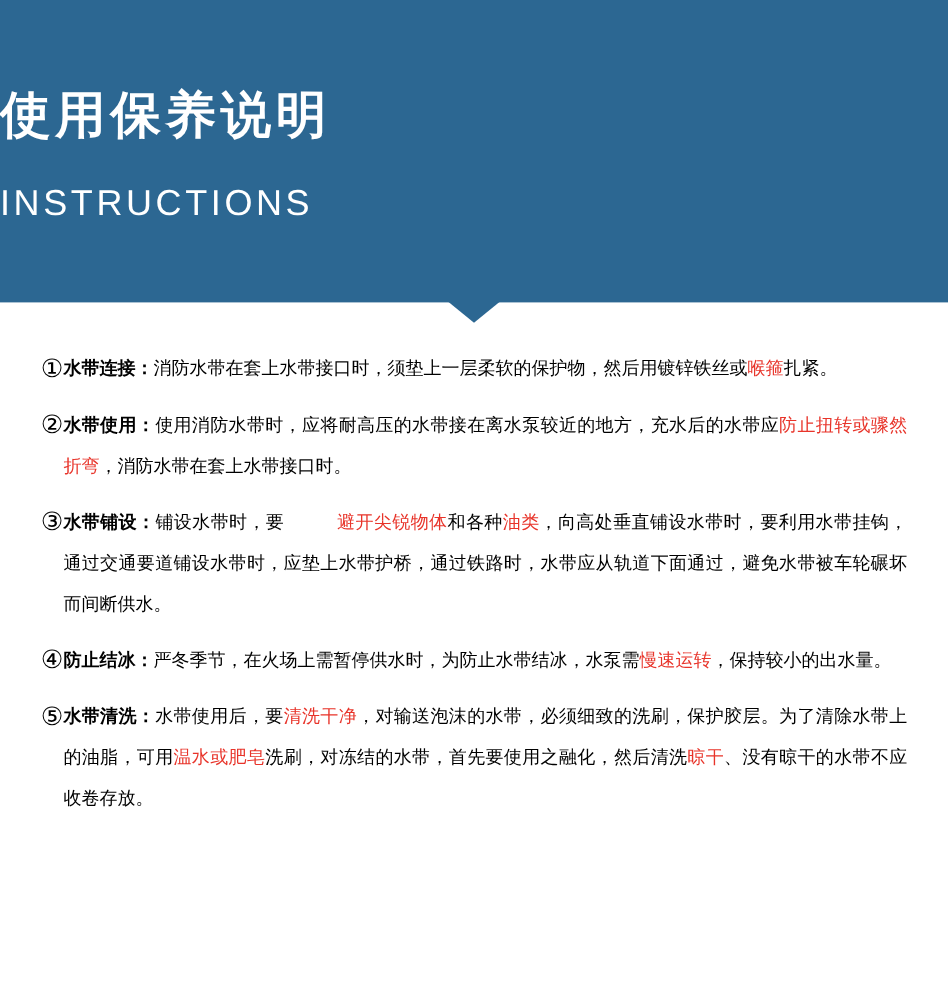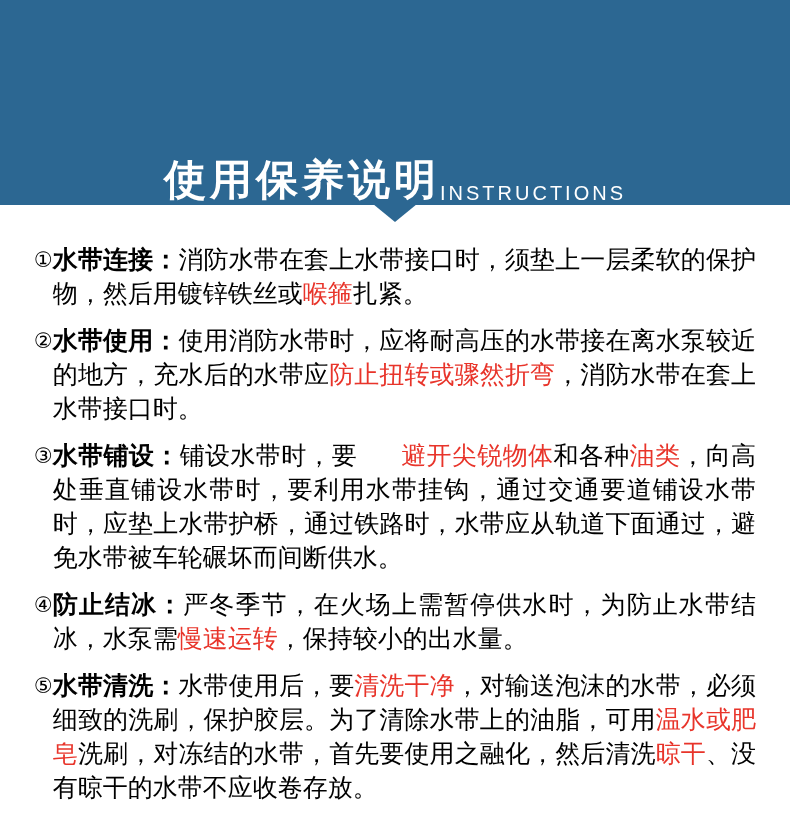--- a/index.html
+++ b/index.html
@@ -16,38 +16,39 @@
   .page {
     position: relative;
     width: 790px;
     height: 824px;
     background: #ffffff;
   }
   
   .header {
     position: relative;
     width: 790px;
-    height: 205px;
+    height: 252px;
     background: #2c6792;
     box-sizing: border-box;
     display: flex;
-    align-items: flex-end;
+    flex-direction: column;
+    align-items: flex-start;
     justify-content: center;
   }
   .header-title {
     color: #ffffff;
     font-size: 42px;
     font-weight: bold;
     letter-spacing: 4px;
     line-height: 1.2;
     margin-top: 6px;
   }
   .header-subtitle {
     color: #ffffff;
-    font-size: 20px;
+    font-size: 30px;
     letter-spacing: 3px;
     margin-top: 32px;
     font-family: "Liberation Sans", sans-serif;
     font-weight: 300;
   }
   .header-arrow {
     position: absolute;
     left: 50%;
     bottom: -17px;
     transform: translateX(-50%);
@@ -69,21 +70,21 @@
   }
   .item-marker {
     flex: 0 0 auto;
     font-size: 21px;
     color: #000000;
     line-height: 34px;
     white-space: nowrap;
   }
   .item-body {
     flex: 1 1 auto;
-    font-size: 25px;
+    font-size: 15px;
     color: #000000;
     line-height: 34px;
     text-align: justify;
   }
   .item-label {
     font-weight: bold;
   }
   .hl {
     color: #e8342a;
   }

